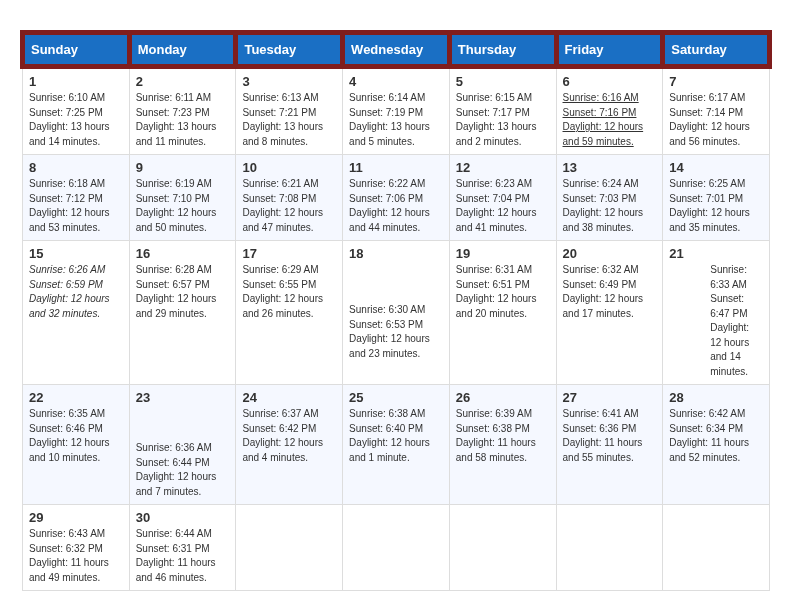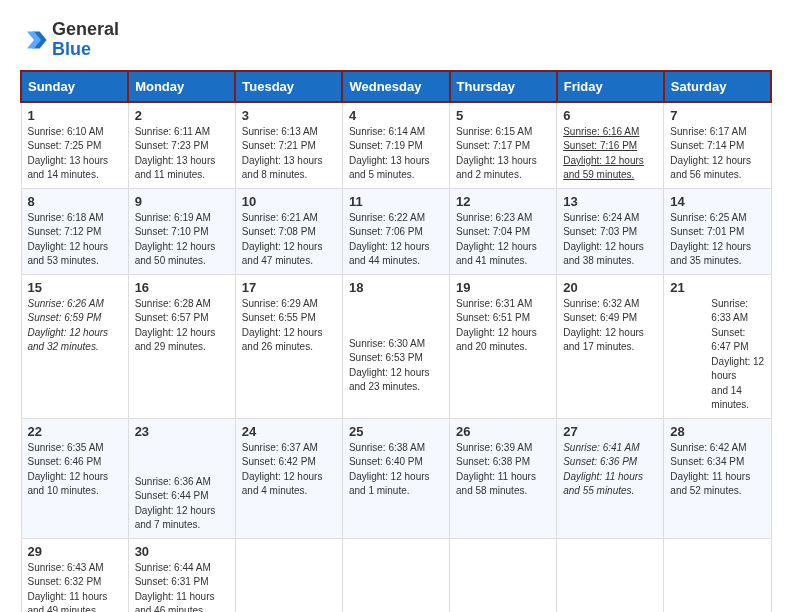--- a/index.html
+++ b/index.html
@@ -49,21 +49,21 @@
       border-collapse: collapse;
       border: 1px solid #ccc;
     }
     .calendar th {
       background-color: #1a6fc4;
       color: #fff;
       font-size: 13px;
       font-weight: bold;
       padding: 7px 6px;
       text-align: left;
-      border: 2px solid #7f1d1d;
+      border: 5px solid #7f1d1d;
     }
     .calendar td {
       vertical-align: top;
       padding: 5px 6px;
       font-size: 10.5px;
       color: #333;
       border: 1px solid #ddd;
       width: calc(100% / 7);
       min-height: 80px;
     }
@@ -85,30 +85,20 @@
     .day-info {
       font-size: 10px;
       line-height: 1.45;
       color: #333;
     }
   </style>
 </head>
 <body>
 
 <div class="header">
-  <div class="logo">
-    <svg class="logo-icon" viewBox="0 0 40 40" xmlns="http://www.w3.org/2000/svg">
-      <polygon points="28,8 38,20 28,32 18,32 28,20 18,8" fill="#1a6fc4"></polygon>
-      <polygon points="20,8 30,20 20,32 10,32 20,20 10,8" fill="#5aabff"></polygon>
-    </svg>
-    <div class="logo-text">
-      <div class="logo-general">General</div>
-      <div class="logo-blue">Blue</div>
-    </div>
-  </div>
 </div>
 
 <table class="calendar">
   <thead>
     <tr id="header-row">
     <th>Sunday</th>
         <th>Monday</th>
         <th>Tuesday</th>
         <th>Wednesday</th>
         <th>Thursday</th>
@@ -301,21 +291,21 @@
         </td>
         <td>
           <span class="day-number">26</span>
           <div class="day-info" style="white-space: pre-line;">Sunrise: 6:39 AM
 Sunset: 6:38 PM
 Daylight: 11 hours
 and 58 minutes.</div>
         </td>
         <td>
           <span class="day-number">27</span>
-          <div class="day-info" style="white-space: pre-line; font-style: italic;">Sunrise: 6:41 AM
+          <div class="day-info" style="white-space: pre-line;">Sunrise: 6:41 AM
 Sunset: 6:36 PM
 Daylight: 11 hours
 and 55 minutes.</div>
         </td>
         <td>
           <span class="day-number">28</span>
           <div class="day-info" style="white-space: pre-line;">Sunrise: 6:42 AM
 Sunset: 6:34 PM
 Daylight: 11 hours
 and 52 minutes.</div>

